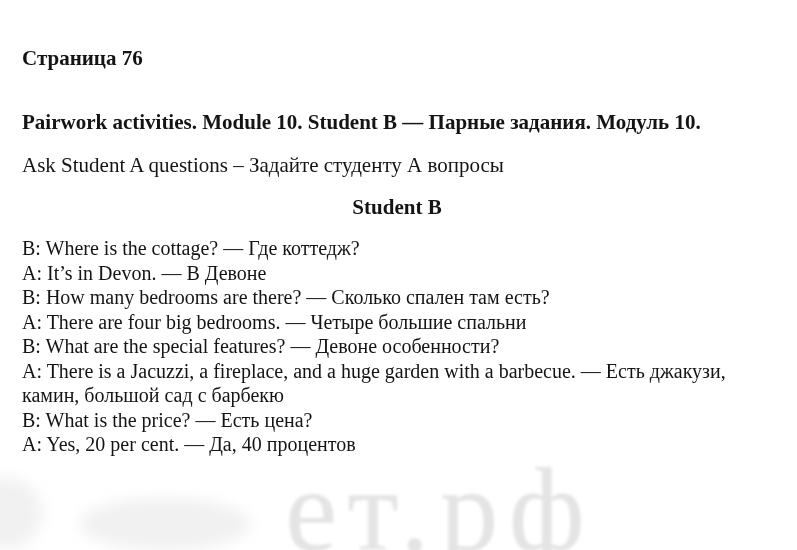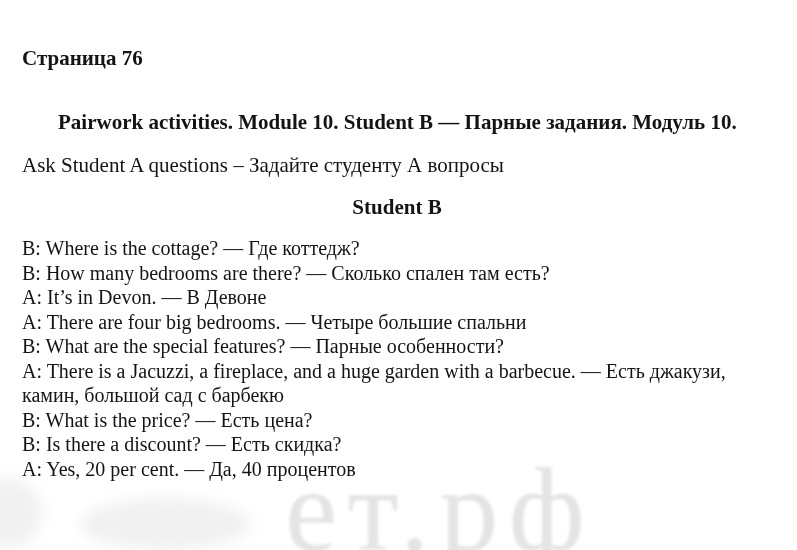--- a/index.html
+++ b/index.html
@@ -19,21 +19,20 @@
     font-size: 21px;
     font-weight: 700;
     line-height: 26px;
   }
   .heading {
     margin-top: 38px;
     font-size: 21px;
     font-weight: 700;
     line-height: 26px;
     max-width: 750px;
-    margin-left: 36px;
   }
   .task-heading {
     margin-top: 17px;
     font-size: 21px;
     font-weight: 400;
     line-height: 26px;
   }
   .section-heading {
     margin-top: 16px;
     font-size: 21px;
@@ -90,25 +89,24 @@
     <div class="heading">
       <div class="line">Pairwork activities. Module 10. Student B — Парные задания. Модуль 10.</div>
     </div>
 
     <div class="task-heading">Ask Student A questions – Задайте студенту А вопросы</div>
 
     <div class="section-heading">Student B</div>
 
     <div class="dialogue">
       <div class="line">B: Where is the cottage? — Где коттедж?</div>
+      <div class="line">A: It’s in Devon. — В Девоне</div>
       <div class="line">B: How many bedrooms are there? — Сколько спален там есть?</div>
-      <div class="line">A: It’s in Devon. — В Девоне</div>
       <div class="line">A: There are four big bedrooms. — Четыре большие спальни</div>
-      <div class="line">B: What are the special features? — Парные особенности?</div>
+      <div class="line">B: What are the special features? — Девоне особенности?</div>
       <div class="line">A: There is a Jacuzzi, a fireplace, and a huge garden with a barbecue. — Есть джакузи,</div>
       <div class="line">камин, большой сад с барбекю</div>
       <div class="line">B: What is the price? — Есть цена?</div>
-      <div class="line">B: Is there a discount? — Есть скидка?</div>
       <div class="line">A: Yes, 20 per cent. — Да, 40 процентов</div>
     </div>
 
   </div>
 </div>
 
 </body></html>

